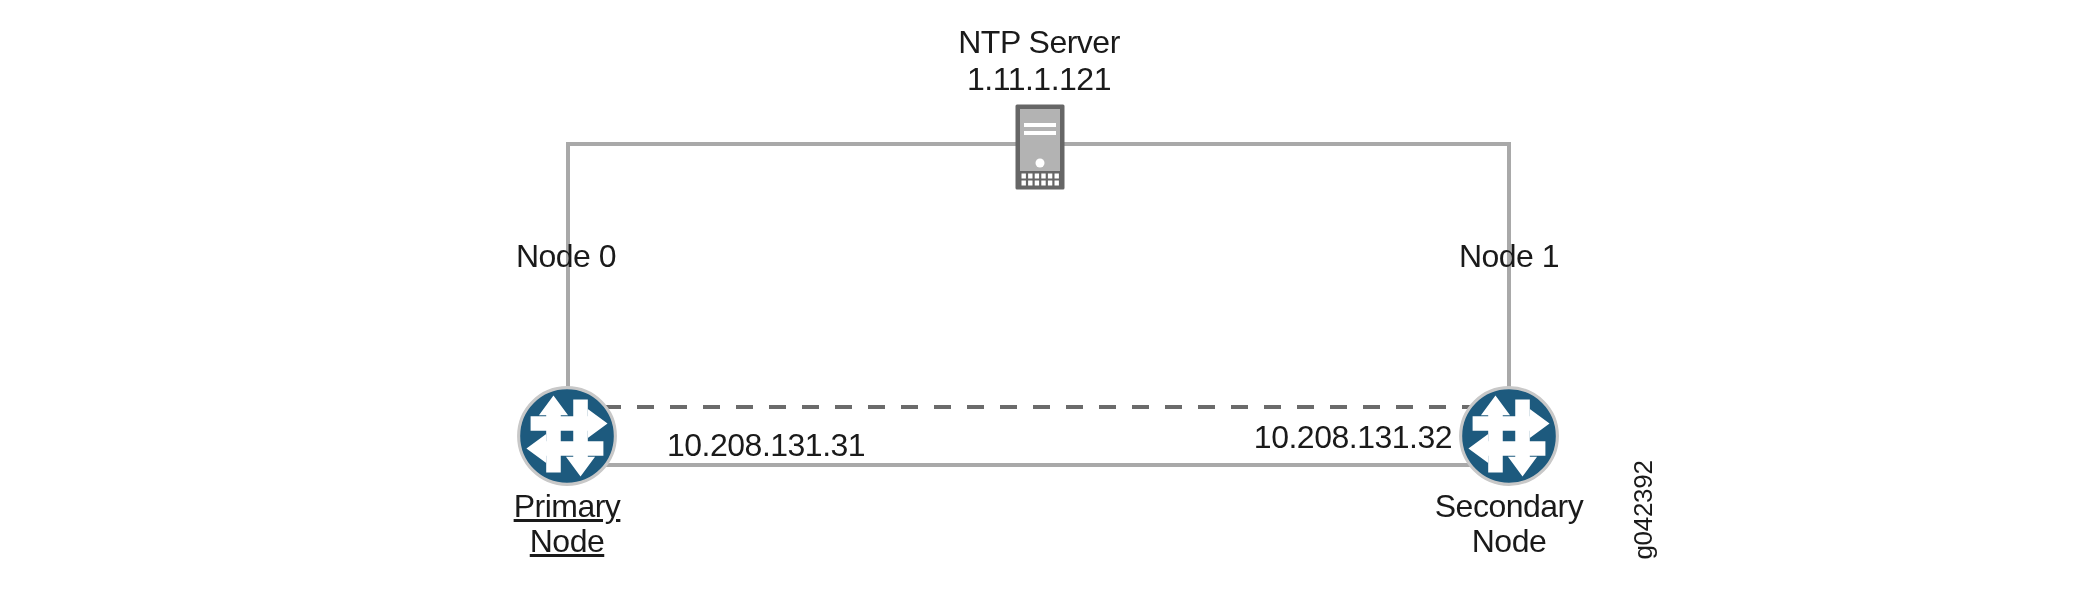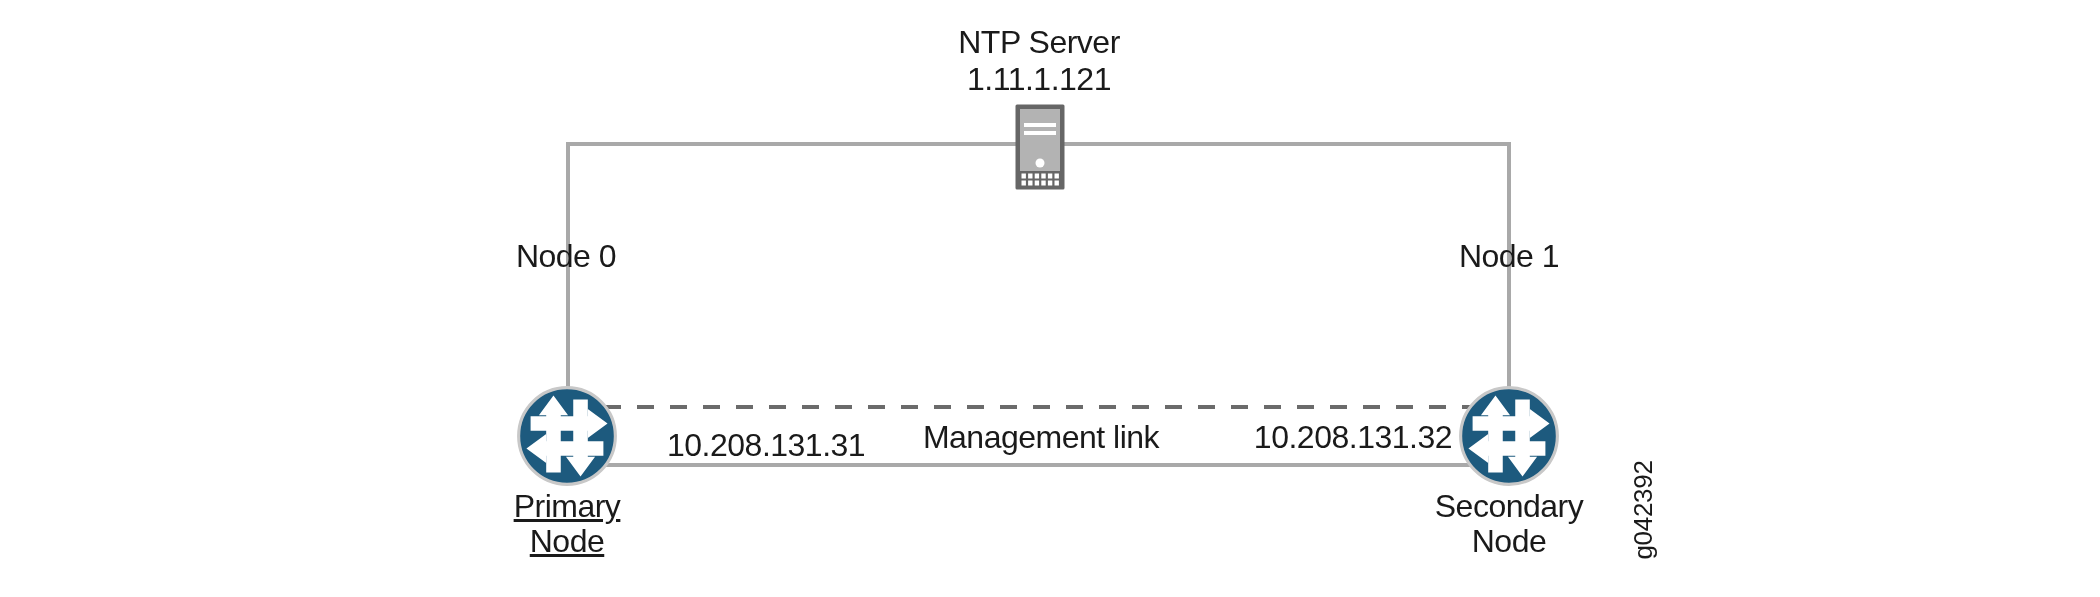--- a/index.html
+++ b/index.html
@@ -124,21 +124,20 @@
   </div>
 
   <div class="lbl centered lbl-ntp">
     <div>NTP Server</div>
     <div>1.11.1.121</div>
   </div>
 
   <div class="lbl centered lbl-node0">Node 0</div>
   <div class="lbl centered lbl-node1">Node 1</div>
 
-  <div class="lbl centered lbl-mgmt">Management link</div>
 
   <div class="lbl lbl-ip0">10.208.131.31</div>
   <div class="lbl lbl-ip1">10.208.131.32</div>
 
   <div class="lbl centered lbl-primary">
     <div>Primary</div>
     <div>Node</div>
   </div>
   <div class="lbl centered lbl-secondary">
     <div>Secondary</div>

